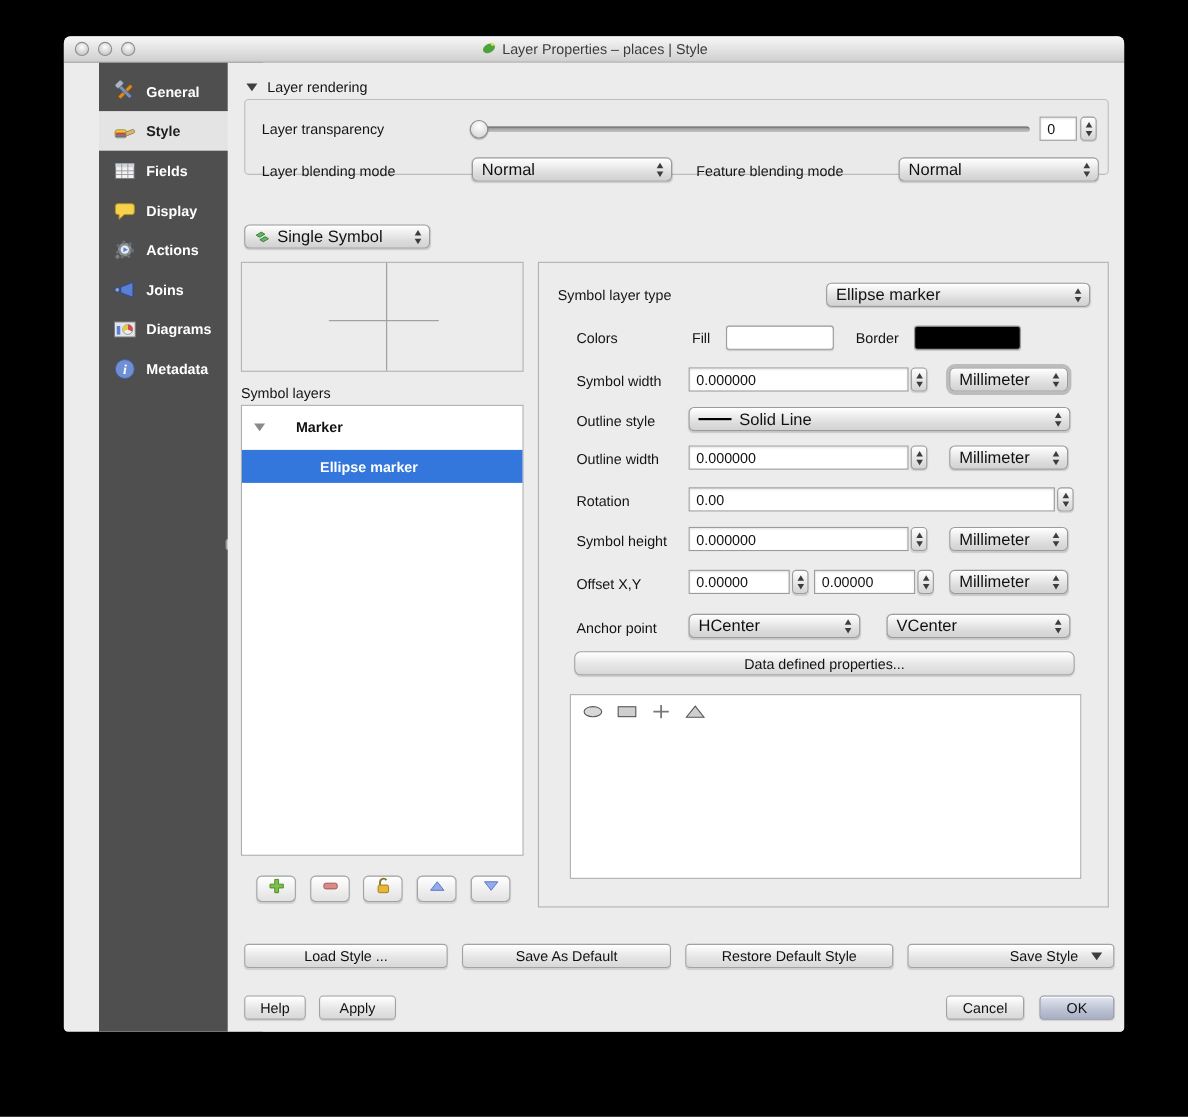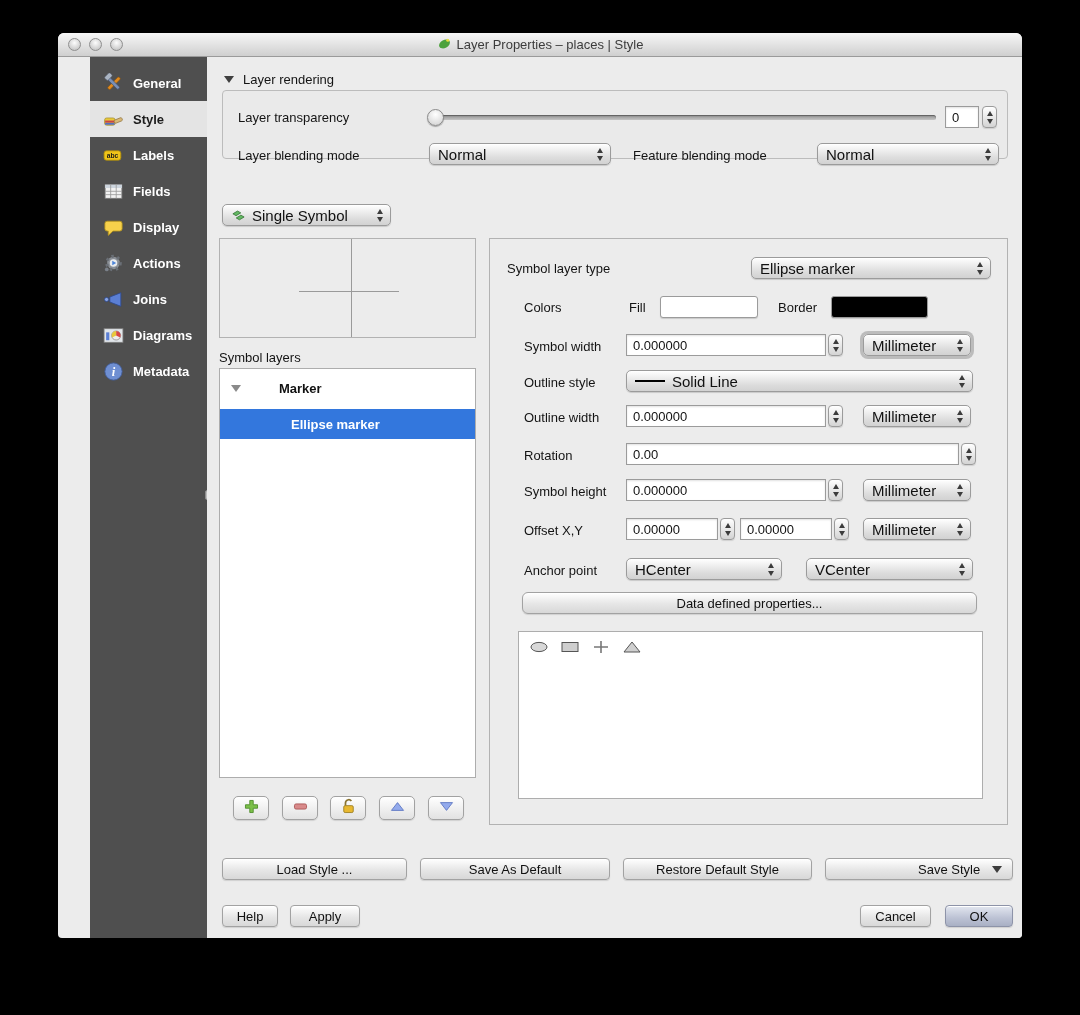--- a/index.html
+++ b/index.html
@@ -87,21 +87,21 @@
   .slider-track { position:absolute; height:5px; border-radius:3px;
     background:linear-gradient(#8f8f8f,#c4c4c4); box-shadow:inset 0 1px 1px rgba(0,0,0,.35); }
   .slider-knob { position:absolute; width:17px; height:17px; border-radius:50%;
     border:1px solid #8a8a8a; background:radial-gradient(circle at 50% 30%, #ffffff, #cfcfcf);
     box-shadow:0 1px 1px rgba(0,0,0,.3); }
 
   
   .panelbox { position:absolute; border:1px solid #b2b2b2; }
   .whitebox { position:absolute; border:1px solid #adadad; background:#fff; }
 
-  .tree-row-group { position:absolute; left:0; right:0; height:28px; display:flex; align-items:center; gap:12px; padding-left:11px; font-size:13px; font-weight:bold; color:#111; }
+  .tree-row-group { position:absolute; left:0; right:0; height:28px; display:flex; align-items:center; gap:2px; padding-left:11px; font-size:13px; font-weight:bold; color:#111; }
   .tree-row-sel { position:absolute; left:0; right:0; height:30px; background:#3377dd; color:#fff; font-size:13px; font-weight:bold; display:flex; align-items:center; padding-left:71px; }
 
   .mini-btn {
     position:absolute; width:36px; height:24px; border:1px solid #a2a2a2; border-radius:5px;
     background:linear-gradient(#ffffff,#e2e2e2);
     display:flex; align-items:center; justify-content:center;
     box-shadow:0 1px 1px rgba(0,0,0,.12);
   }
   .mini-btn svg { width:19px; height:19px; }
 
@@ -151,29 +151,20 @@
     <div class="side-item selected">
       <span class="side-icon">
         <svg viewBox="0 0 20 20">
             <rect x="1.5" y="8.5" width="10" height="7" rx="2" fill="#e8c83c" stroke="#9a8420" stroke-width=".6"></rect>
             <rect x="2" y="11" width="9" height="2" fill="#cc4444"></rect>
             <rect x="2" y="13.2" width="9" height="1.8" fill="#5470c0"></rect>
             <rect x="10.5" y="9.5" width="8" height="3.2" rx="1.2" transform="rotate(-22 14 11)" fill="#d8b878" stroke="#8a6c34" stroke-width=".6"></rect>
           </svg>
       </span>
       <span>Style</span>
-    </div>
-    <div class="side-item">
-      <span class="side-icon">
-        <svg viewBox="0 0 20 20">
-            <rect x="1" y="5.5" width="16" height="9" rx="2.4" fill="#f0c419" stroke="#a8880e" stroke-width=".8"></rect>
-            <text x="9" y="12.6" font-size="6.4" font-weight="bold" text-anchor="middle" fill="#1a1a1a" font-family="Liberation Sans, sans-serif">abc</text>
-          </svg>
-      </span>
-      <span>Labels</span>
     </div>
     <div class="side-item">
       <span class="side-icon">
         <svg viewBox="0 0 20 20">
             <rect x="2" y="3.5" width="16" height="13" fill="#f2f2f2" stroke="#777" stroke-width=".8"></rect>
             <rect x="2" y="3.5" width="16" height="3.2" fill="#cdd5de"></rect>
             <path d="M2 9.8h16M2 13h16M7.3 3.5v13M12.6 3.5v13" stroke="#9a9a9a" stroke-width=".8"></path>
           </svg>
       </span>
       <span>Fields</span>

